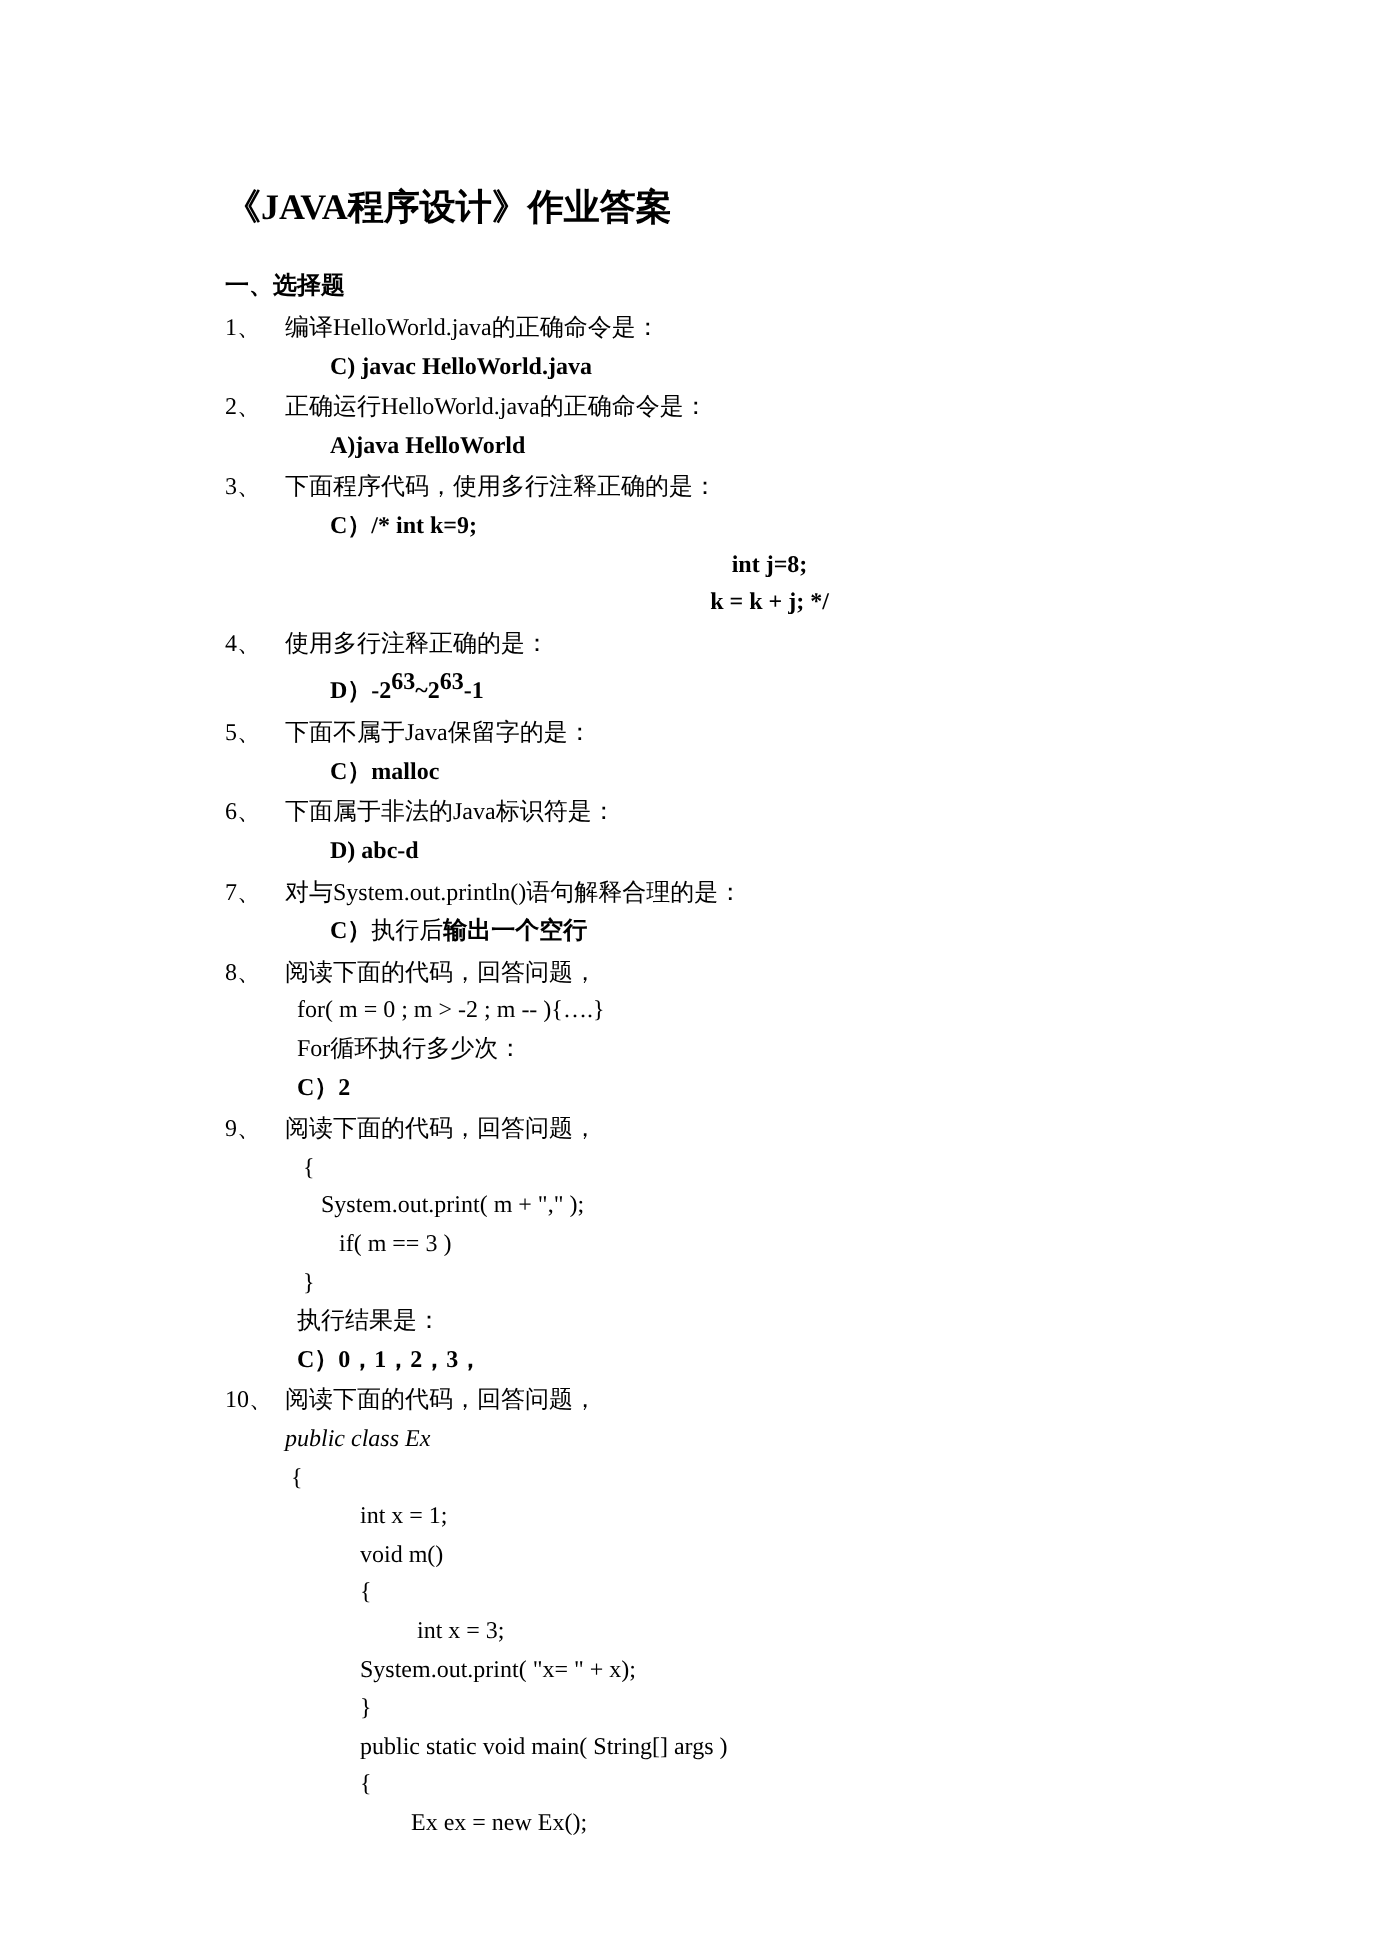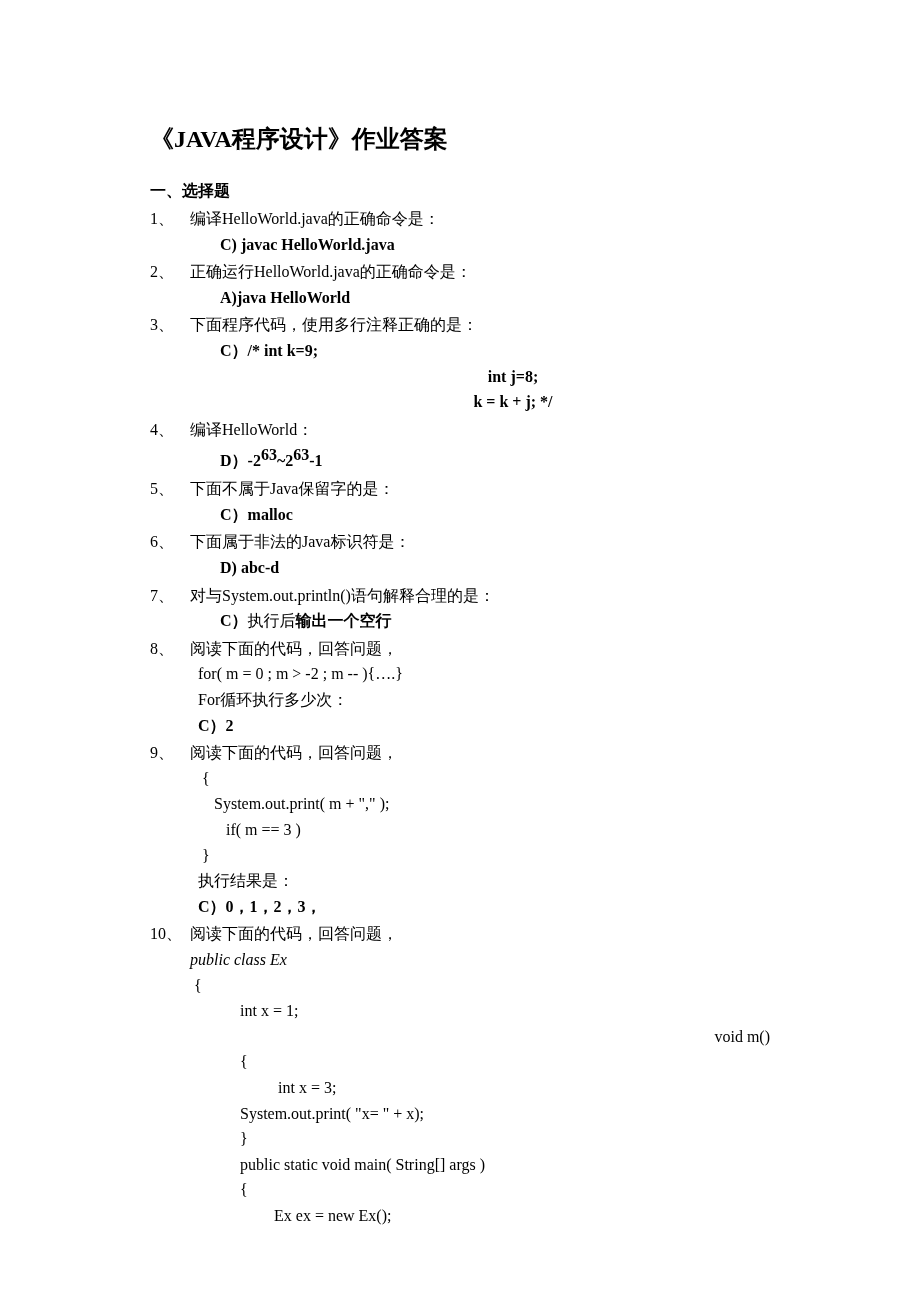--- a/index.html
+++ b/index.html
@@ -80,21 +80,21 @@
         <span class="q-num">3、</span>
         <span class="q-text">下面程序代码，使用多行注释正确的是：</span>
       </div>
       <div class="answer">C）/* int k=9;</div>
       <div class="answer-line2">int j=8;</div>
       <div class="answer-line2">k = k + j; */</div>
     </div>
     <div class="question">
       <div class="q-line">
         <span class="q-num">4、</span>
-        <span class="q-text">编译HelloWorld：</span>
+        <span class="q-text">使用多行注释正确的是：</span>
       </div>
       <div class="answer">D）-2<sup>63</sup>~2<sup>63</sup>-1</div>
     </div>
     <div class="question">
       <div class="q-line">
         <span class="q-num">5、</span>
         <span class="q-text">下面不属于Java保留字的是：</span>
       </div>
       <div class="answer">C）malloc</div>
     </div>
@@ -134,21 +134,21 @@
       <div class="code-line bold">C）0，1，2，3，</div>
     </div>
     <div class="question">
       <div class="q-line">
         <span class="q-num">10、</span>
         <span class="q-text">  阅读下面的代码，回答问题，</span>
       </div>
       <div class="code-line indent-1" style="white-space: pre; font-style: italic;">public class Ex</div>
       <div class="code-line indent-1" style="white-space: pre;"> {</div>
       <div class="code-line indent-3" style="white-space: pre;">int x = 1;</div>
-      <div class="code-line indent-3" style="white-space: pre; text-align: right;">void m()</div>
+      <div class="code-line indent-3" style="white-space: pre;">void m()</div>
       <div class="code-line indent-3" style="white-space: pre;">{</div>
       <div class="code-line indent-4" style="white-space: pre;">    int x = 3;</div>
       <div class="code-line indent-3" style="white-space: pre;">System.out.print( "x= " + x);</div>
       <div class="code-line indent-3" style="white-space: pre;">}</div>
       <div class="code-line indent-3" style="white-space: pre;">public static void main( String[] args )</div>
       <div class="code-line indent-3" style="white-space: pre;">{</div>
       <div class="code-line indent-4" style="white-space: pre;">   Ex ex = new Ex();</div>
     </div>
   </div>
 

